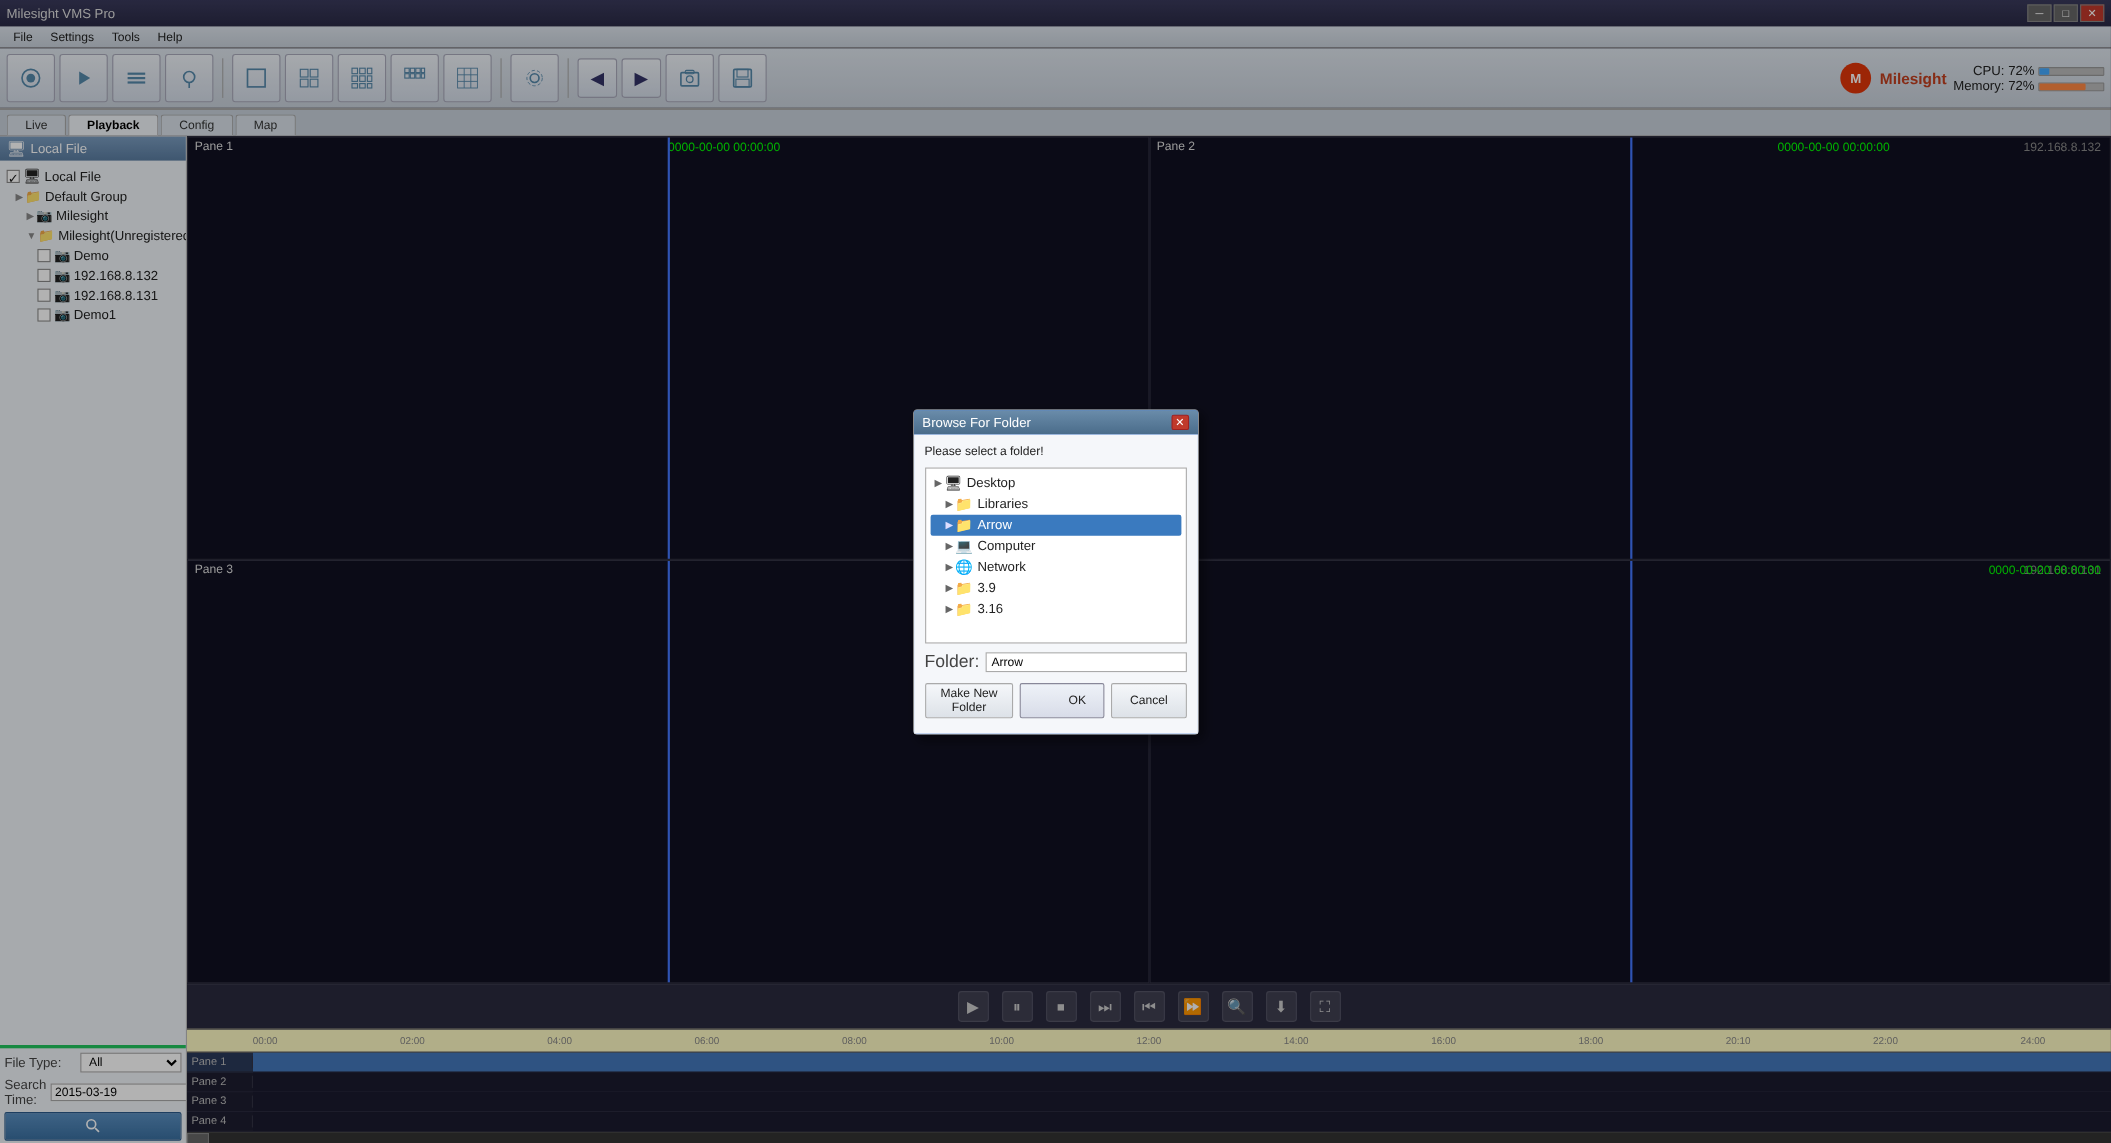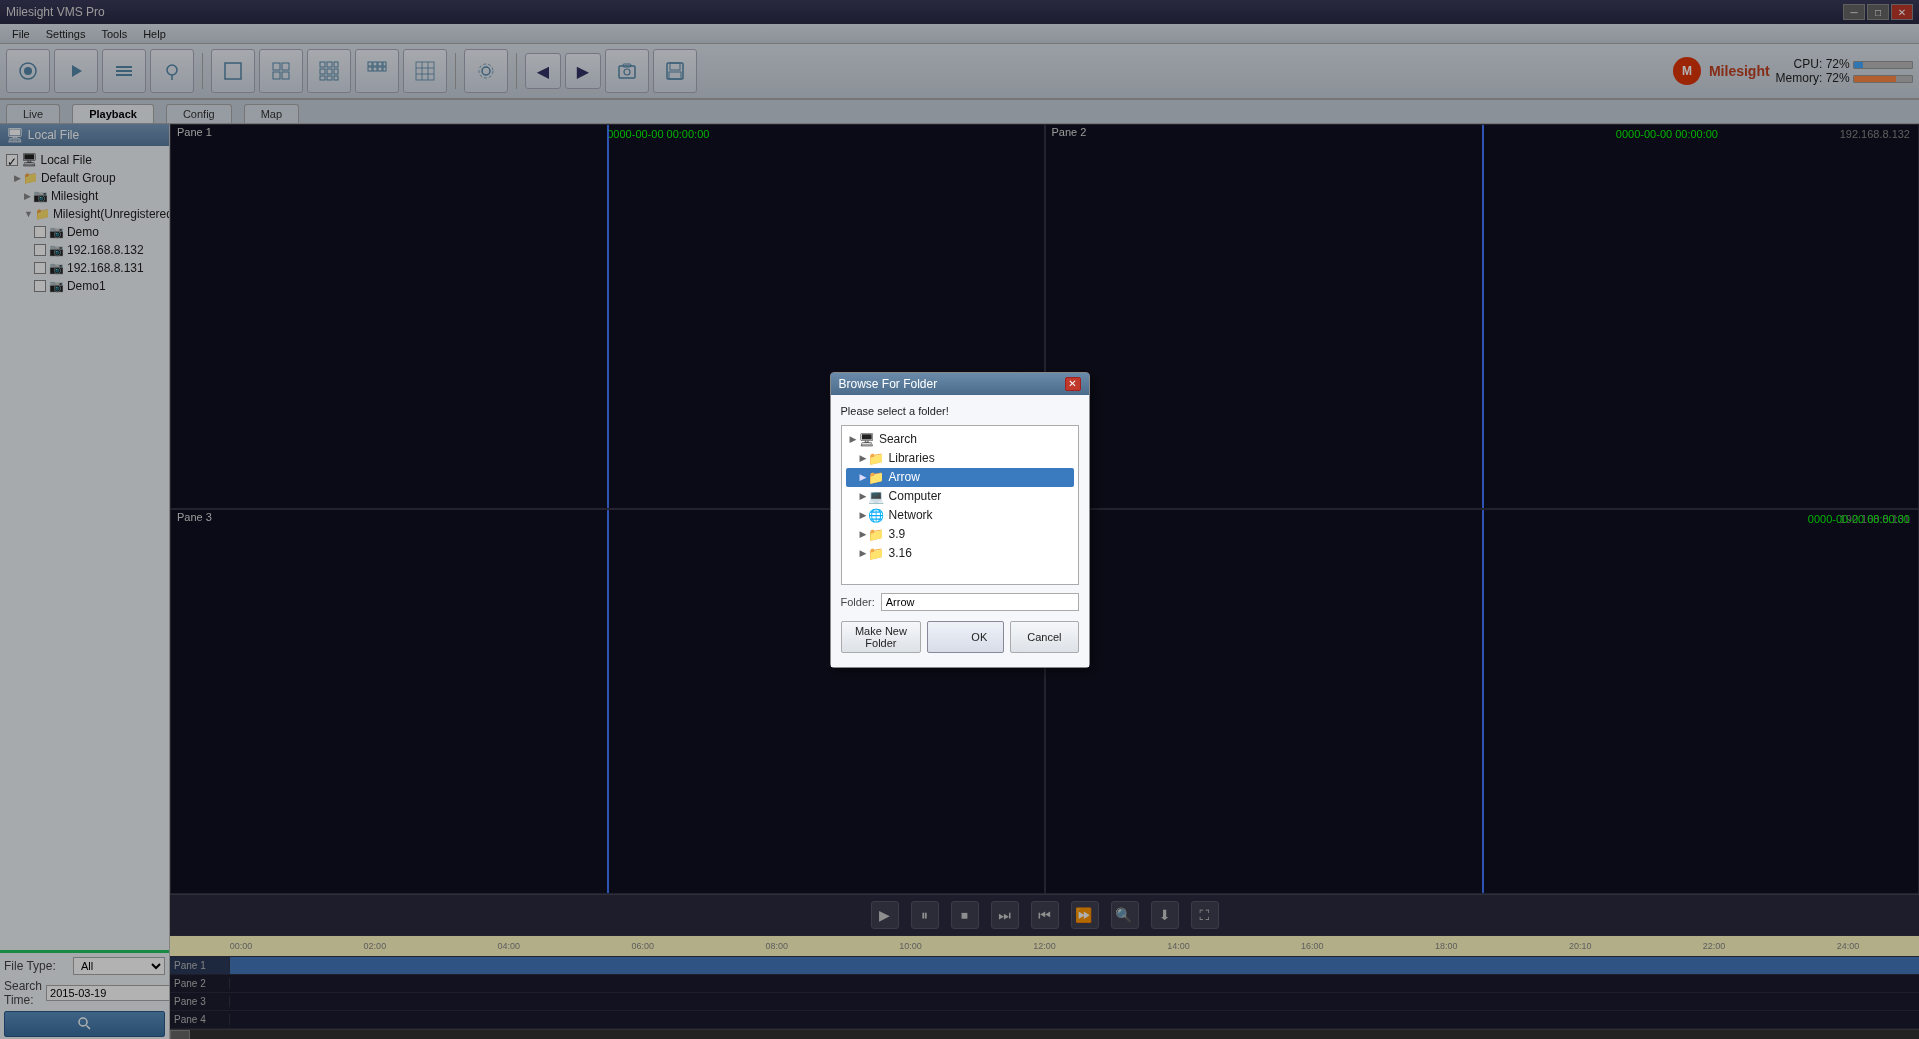--- a/index.html
+++ b/index.html
@@ -111,21 +111,21 @@
     }
     .tab {
       padding: 3px 16px;
       background: #d8e0e8;
       border: 1px solid #aaa;
       border-bottom: none;
       border-radius: 3px 3px 0 0;
       cursor: pointer;
       font-size: 11px;
       color: #333;
-      margin-right: 12px;
+      margin-right: 2px;
     }
     .tab.active {
       background: #f0f4f8;
       font-weight: bold;
       color: #000;
     }
 
     
     #main-layout {
       display: flex;
@@ -399,21 +399,21 @@
     }
     .folder-item.selected .expand-arrow { color: #ddf; }
     .folder-icon { margin-right: 4px; font-size: 13px; }
     .folder-indent1 { padding-left: 14px; }
     #folder-name-row {
       display: flex;
       align-items: center;
       margin-bottom: 10px;
       gap: 6px;
     }
-    #folder-name-label { color: #444; font-size: 11px; }
+    #folder-name-label { color: #444; font-size: 16px; }
     #folder-name-input {
       flex: 1;
       border: 1px solid #aaa;
       padding: 2px 4px;
       font-size: 11px;
       background: white;
     }
     #dialog-buttons {
       display: flex;
       justify-content: flex-end;
@@ -759,21 +759,21 @@
       <span>Browse For Folder</span>
       <div id="dialog-close-btn">✕</div>
     </div>
     <div id="dialog-body">
       <div id="dialog-instruction">Please select a folder!</div>
       <div id="folder-tree">
 
         <div class="folder-item">
           <span class="expand-arrow">▶</span>
           <span class="folder-icon">🖥</span>
-          <span>Search</span>
+          <span>Desktop</span>
         </div>
 
         <div class="folder-item folder-indent1">
           <span class="expand-arrow">▶</span>
           <span class="folder-icon">📁</span>
           <span>Libraries</span>
         </div>
 
         <div class="folder-item folder-indent1 selected">
           <span class="expand-arrow">▶</span>

